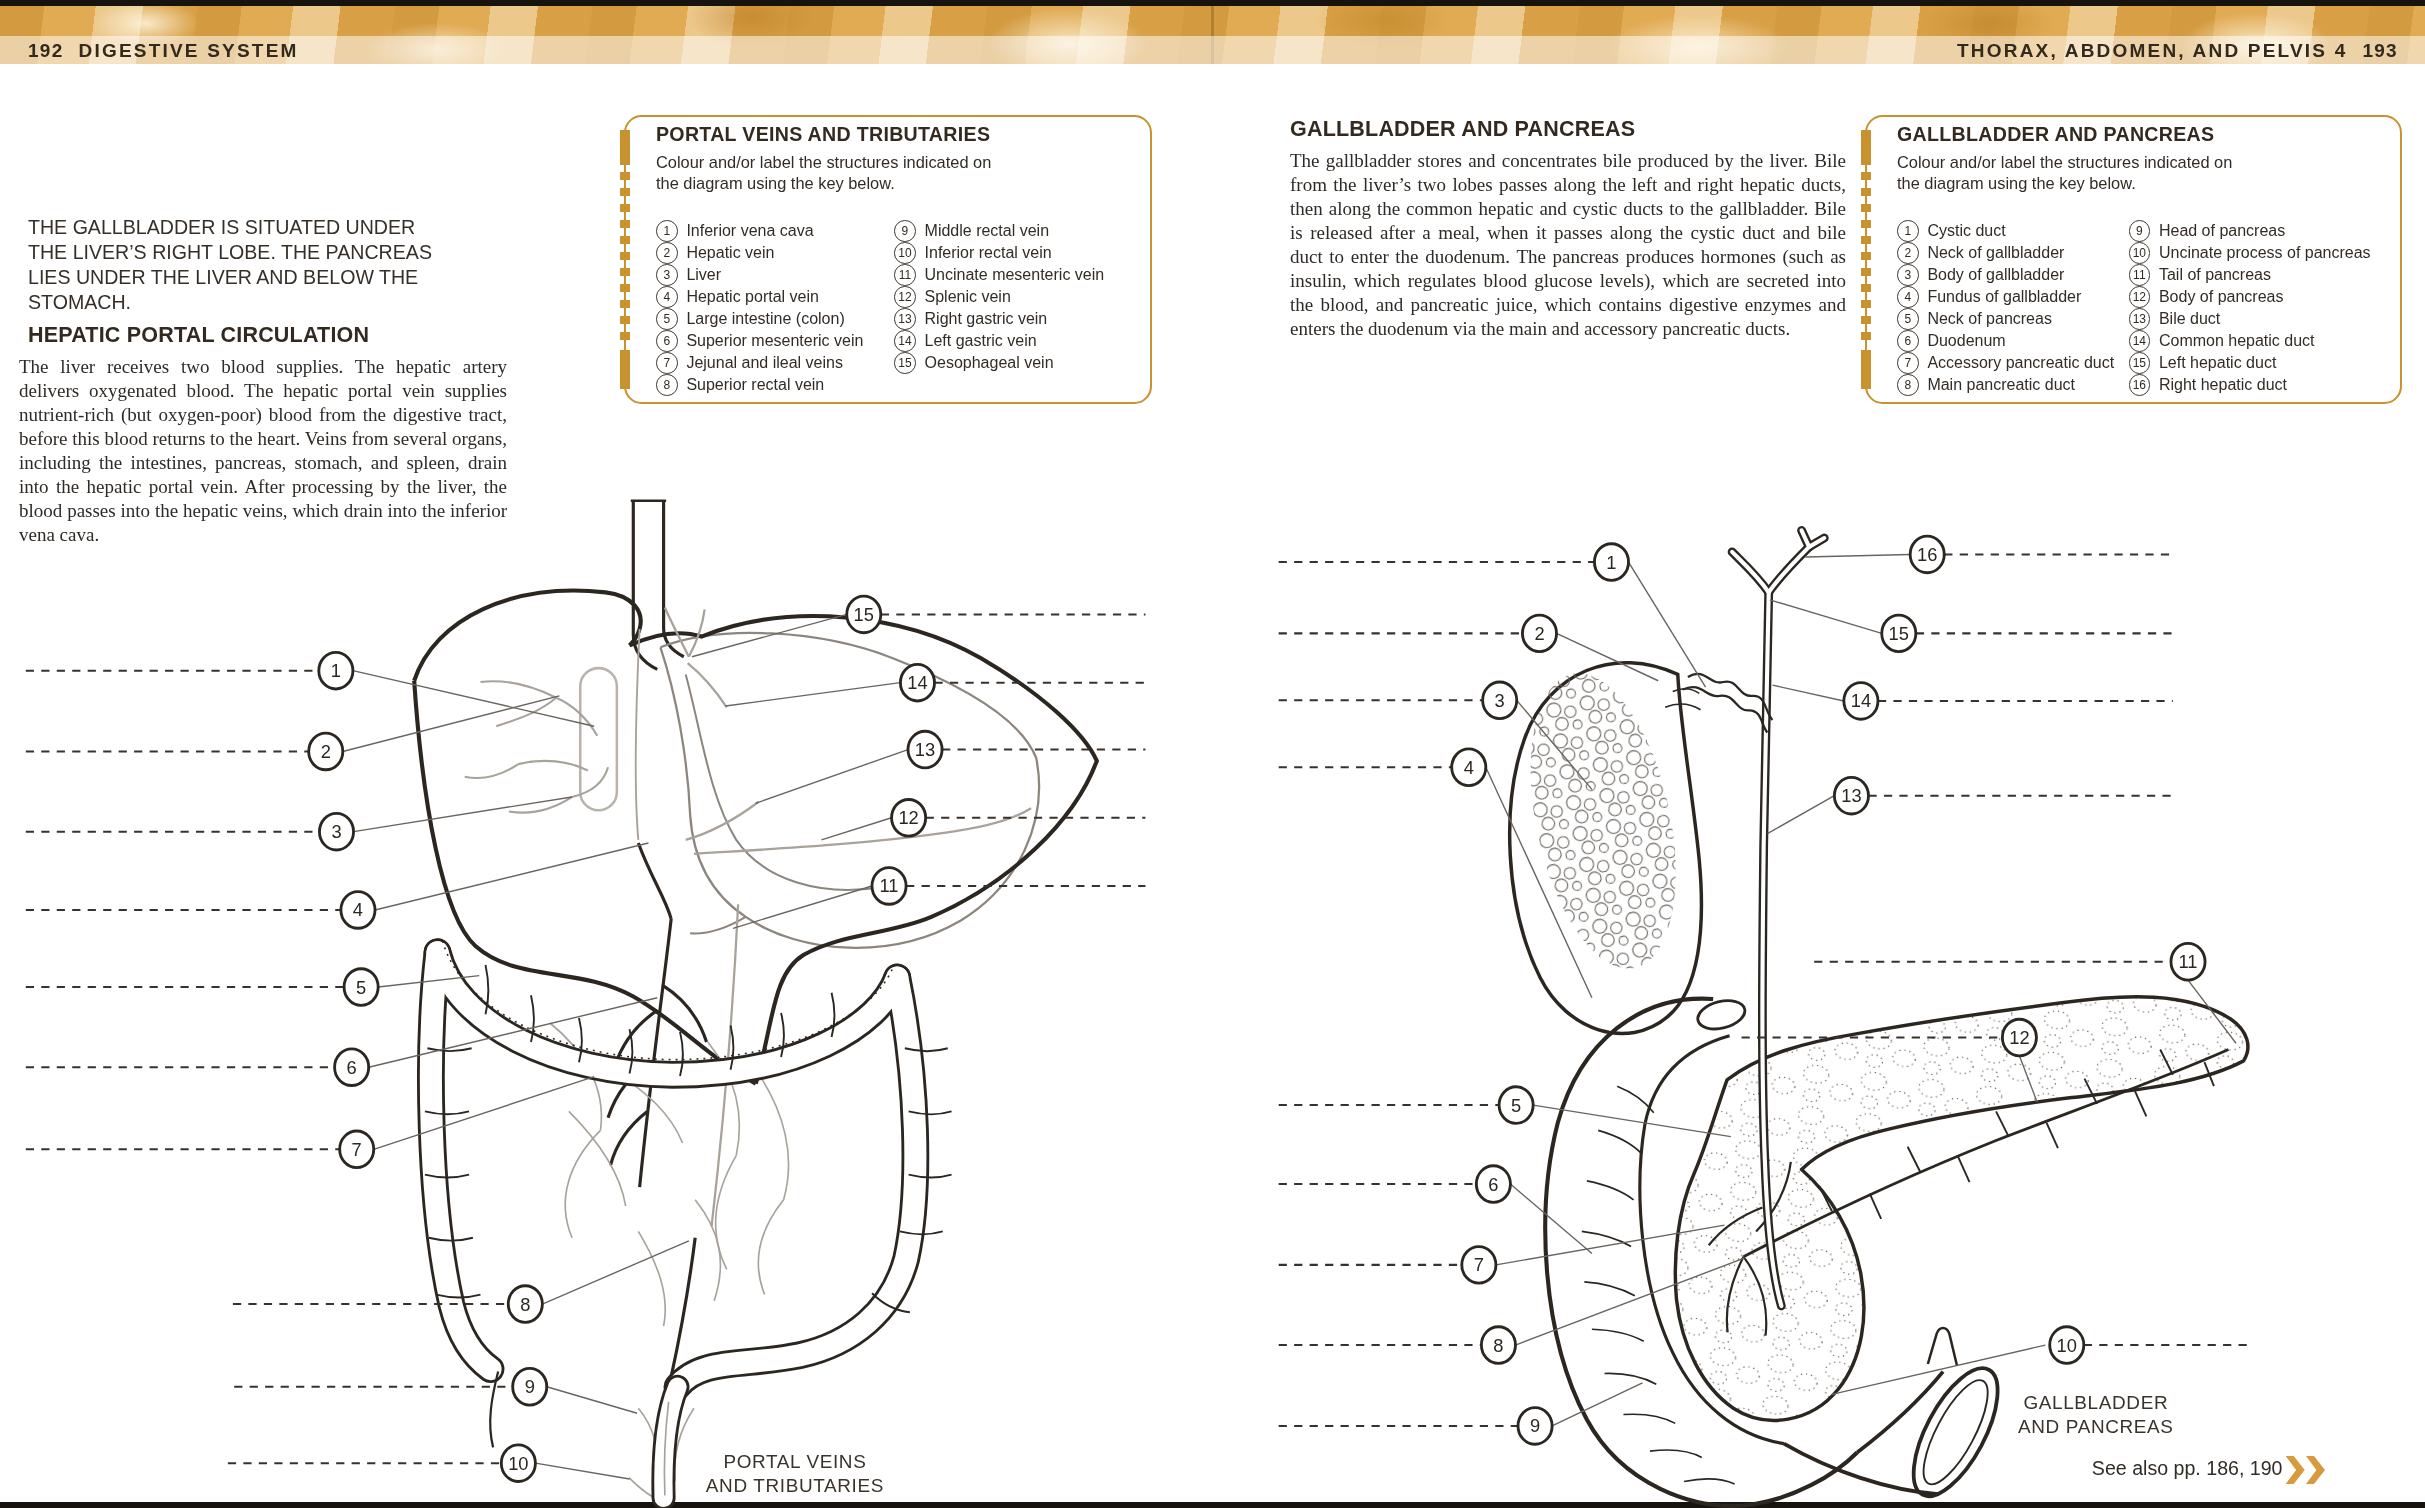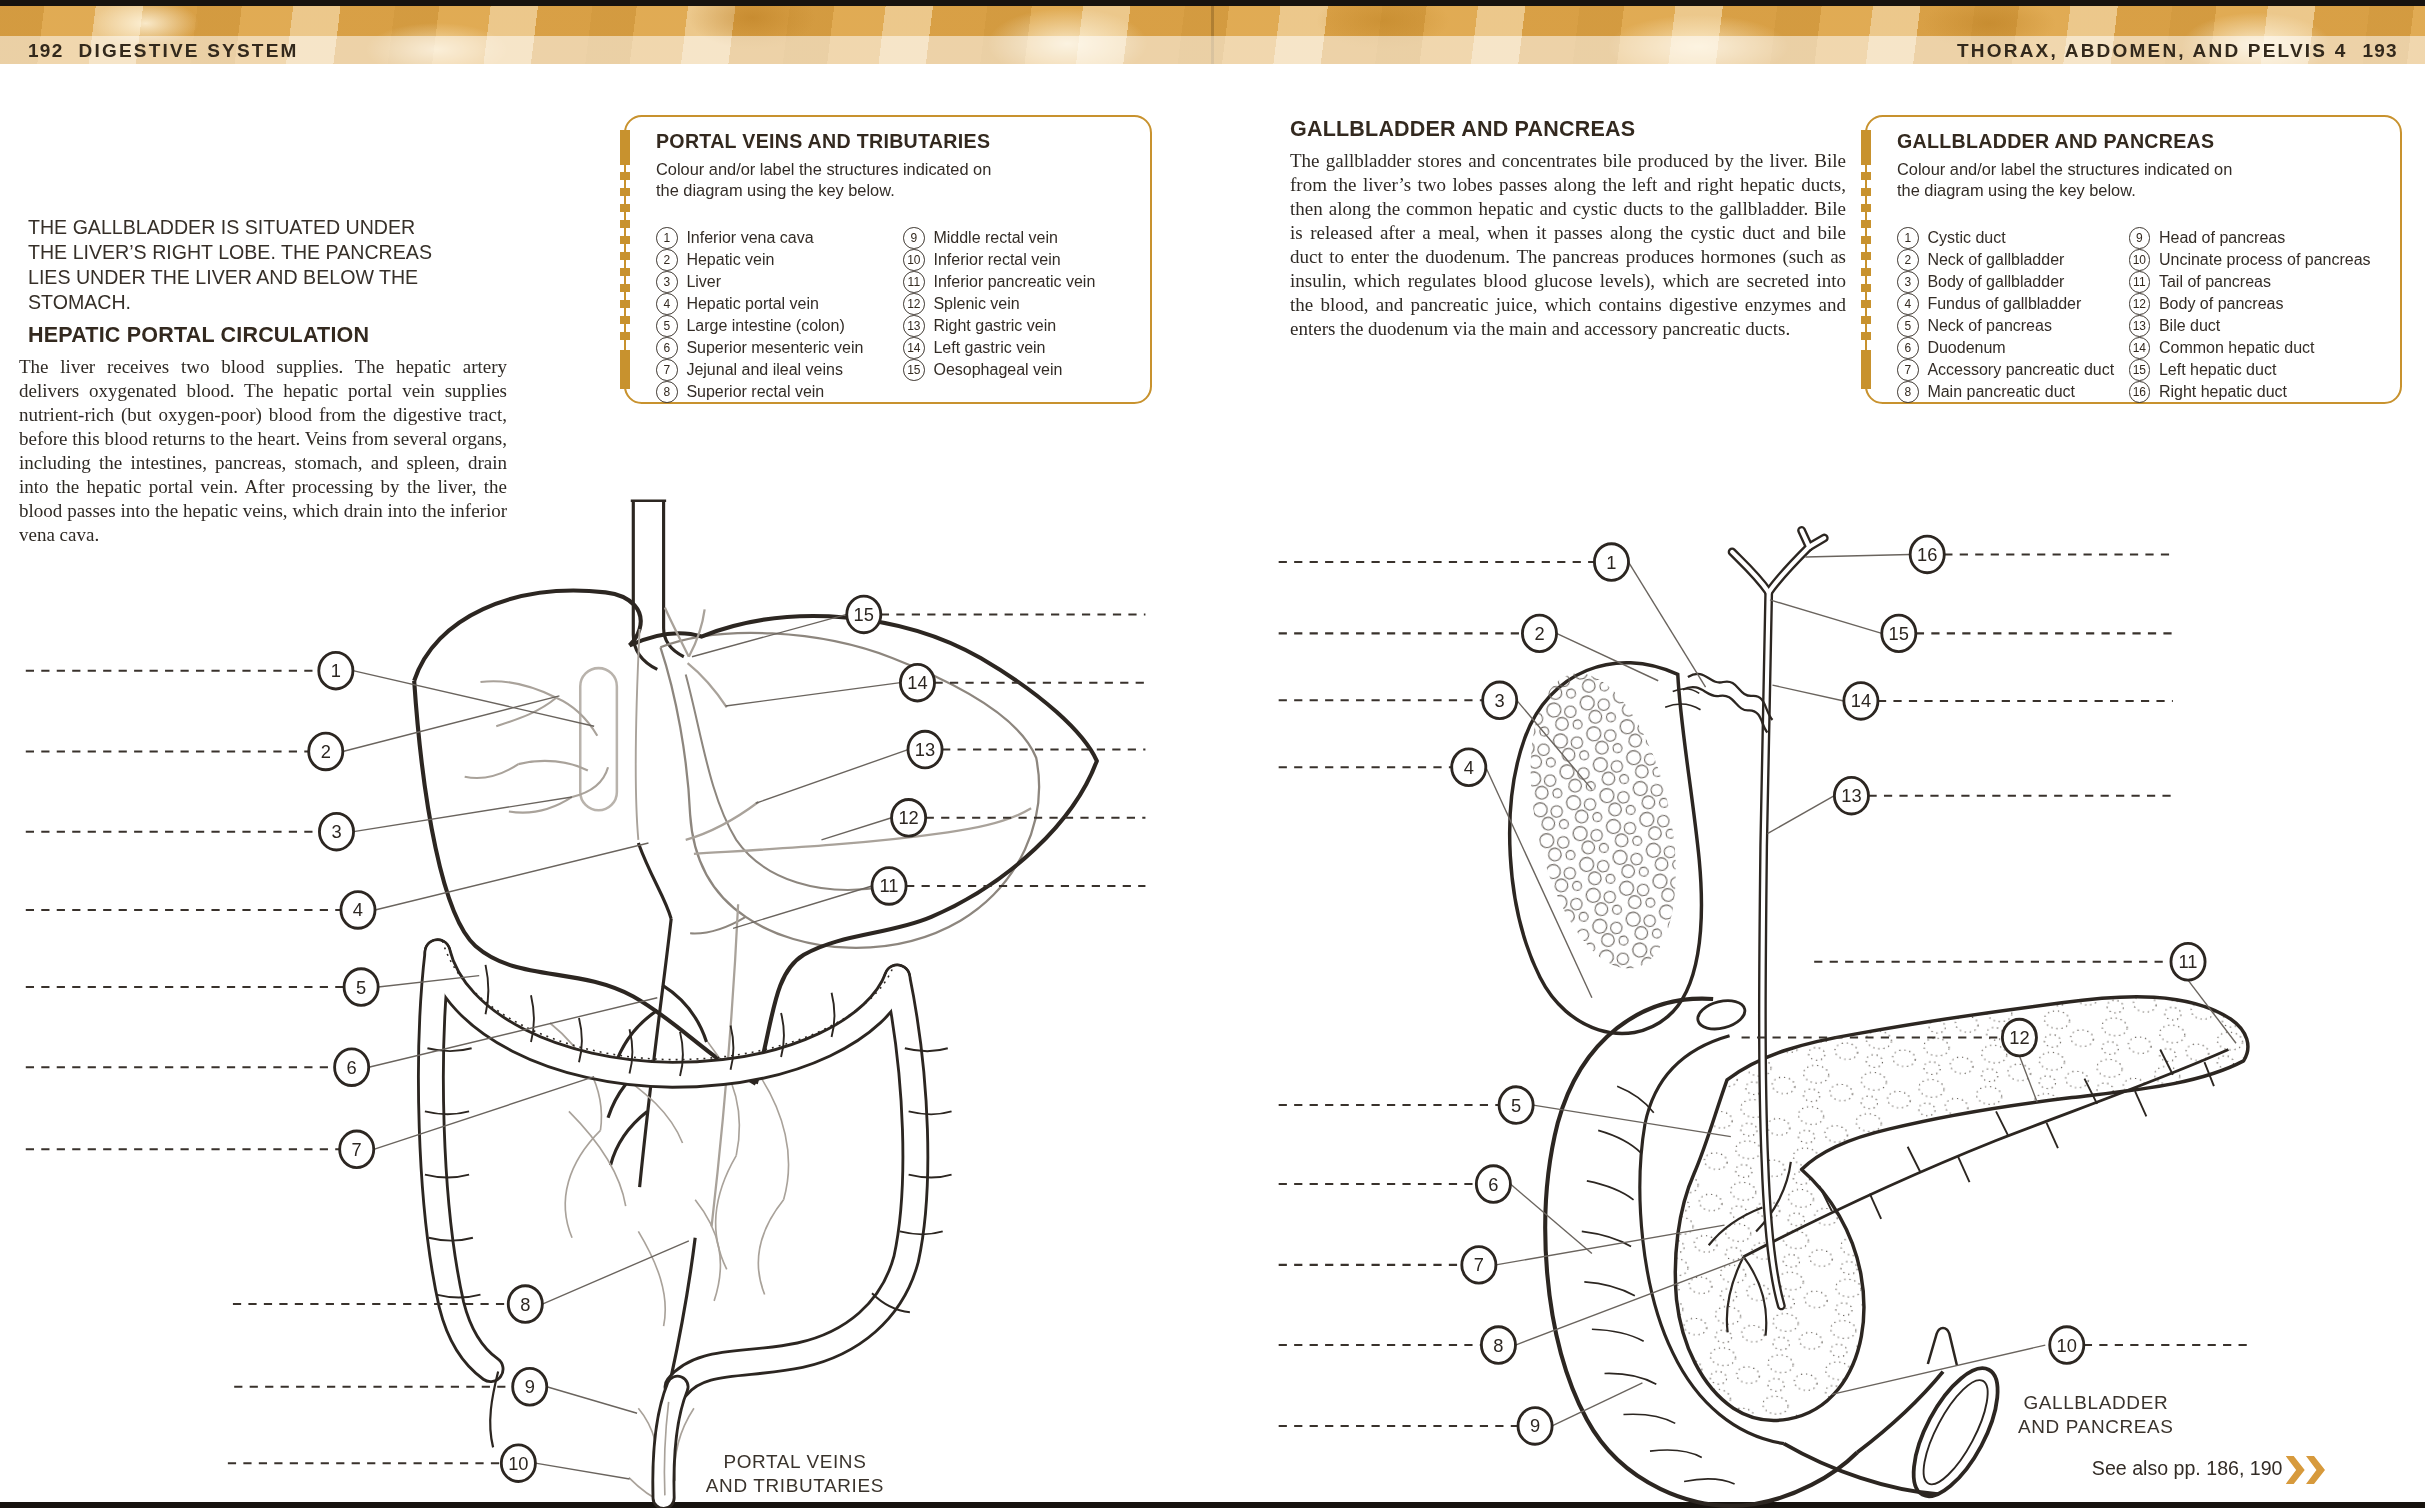--- a/index.html
+++ b/index.html
@@ -38,21 +38,21 @@
   .intro{left:28px;top:215px;width:430px;font-size:19.6px;line-height:25px;font-weight:400;color:#362f28;}
   .sec-head{font-size:21.5px;font-weight:700;color:#33291f;letter-spacing:0.2px;}
   .l-sec{left:28px;top:323px;}
   .body-text{font-size:19px;line-height:24px;color:#2f2a25;text-align:justify;}
   .l-body{left:19px;top:355px;width:488px;}
   .r-sec{left:1290px;top:117px;}
   .r-body{left:1290px;top:149px;width:556px;}
 
   
   .keybox{border:2.2px solid #c8922e;border-radius:17.7px;background:#fff;
-          padding:10px 15px 0 30px;box-sizing:border-box;}
+          padding:3px 15px 0 30px;box-sizing:border-box;}
   .kb-left{left:624px;top:115px;width:528px;height:289px;}
   .kb-right{left:1865px;top:115px;width:537px;height:289px;}
   .kb-title{font-size:19.6px;font-weight:700;color:#33291f;letter-spacing:0.3px;margin:2.5px 0 6.3px 0;}
   .kb-instr{font-size:16.4px;line-height:21px;color:#332c26;width:354px;margin-bottom:26px;}
   .kb-list{display:grid;grid-auto-flow:column;grid-template-rows:repeat(8,22px);align-items:center;}
   .kb-item{display:flex;align-items:center;gap:8.8px;}
   .knum{width:19.6px;height:19.6px;border:1.5px solid #3d362f;border-radius:50%;flex:none;
         display:flex;align-items:center;justify-content:center;font-size:12px;color:#33291f;}
   .klabel{font-size:16px;color:#332c26;white-space:nowrap;}
   .kb-edge{position:absolute;left:-6px;top:12.6px;bottom:12.6px;width:9.5px;display:flex;flex-direction:column;}
@@ -139,21 +139,21 @@
     <div class="kb-item">
         <span class="knum">9</span>
         <span class="klabel">Middle rectal vein</span>
       </div>
     <div class="kb-item">
         <span class="knum">10</span>
         <span class="klabel">Inferior rectal vein</span>
       </div>
     <div class="kb-item">
         <span class="knum">11</span>
-        <span class="klabel">Inferior pancreatic vein</span>
+        <span class="klabel">Uncinate mesenteric vein</span>
       </div>
     <div class="kb-item">
         <span class="knum">12</span>
         <span class="klabel">Splenic vein</span>
       </div>
     <div class="kb-item">
         <span class="knum">13</span>
         <span class="klabel">Right gastric vein</span>
       </div>
     <div class="kb-item">

